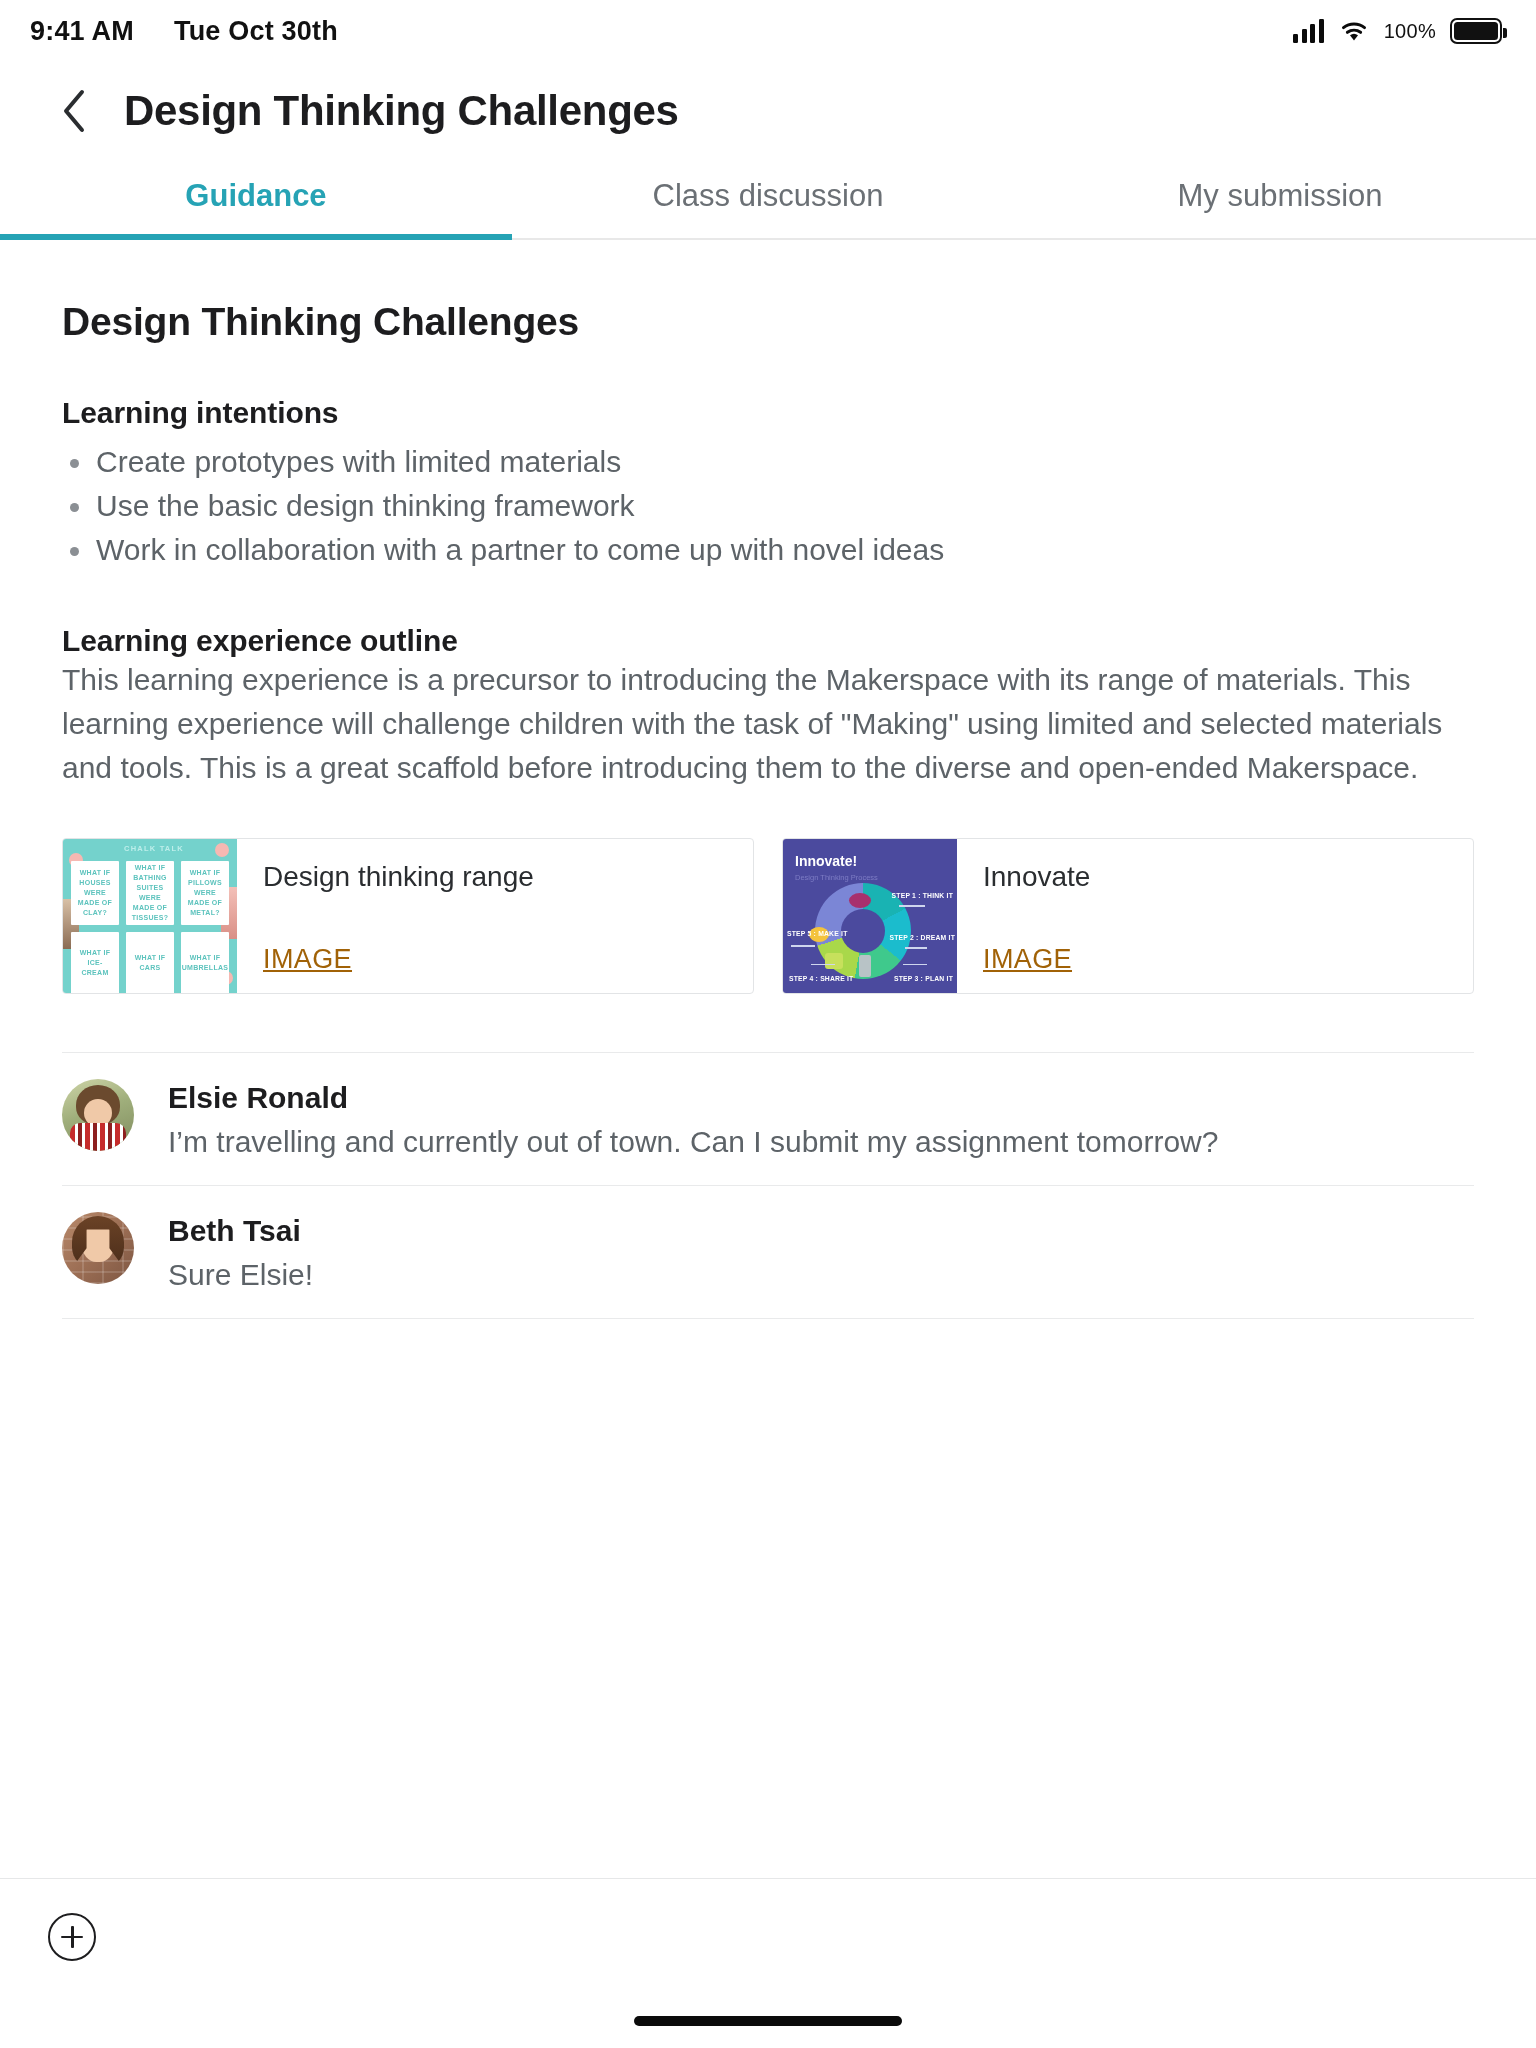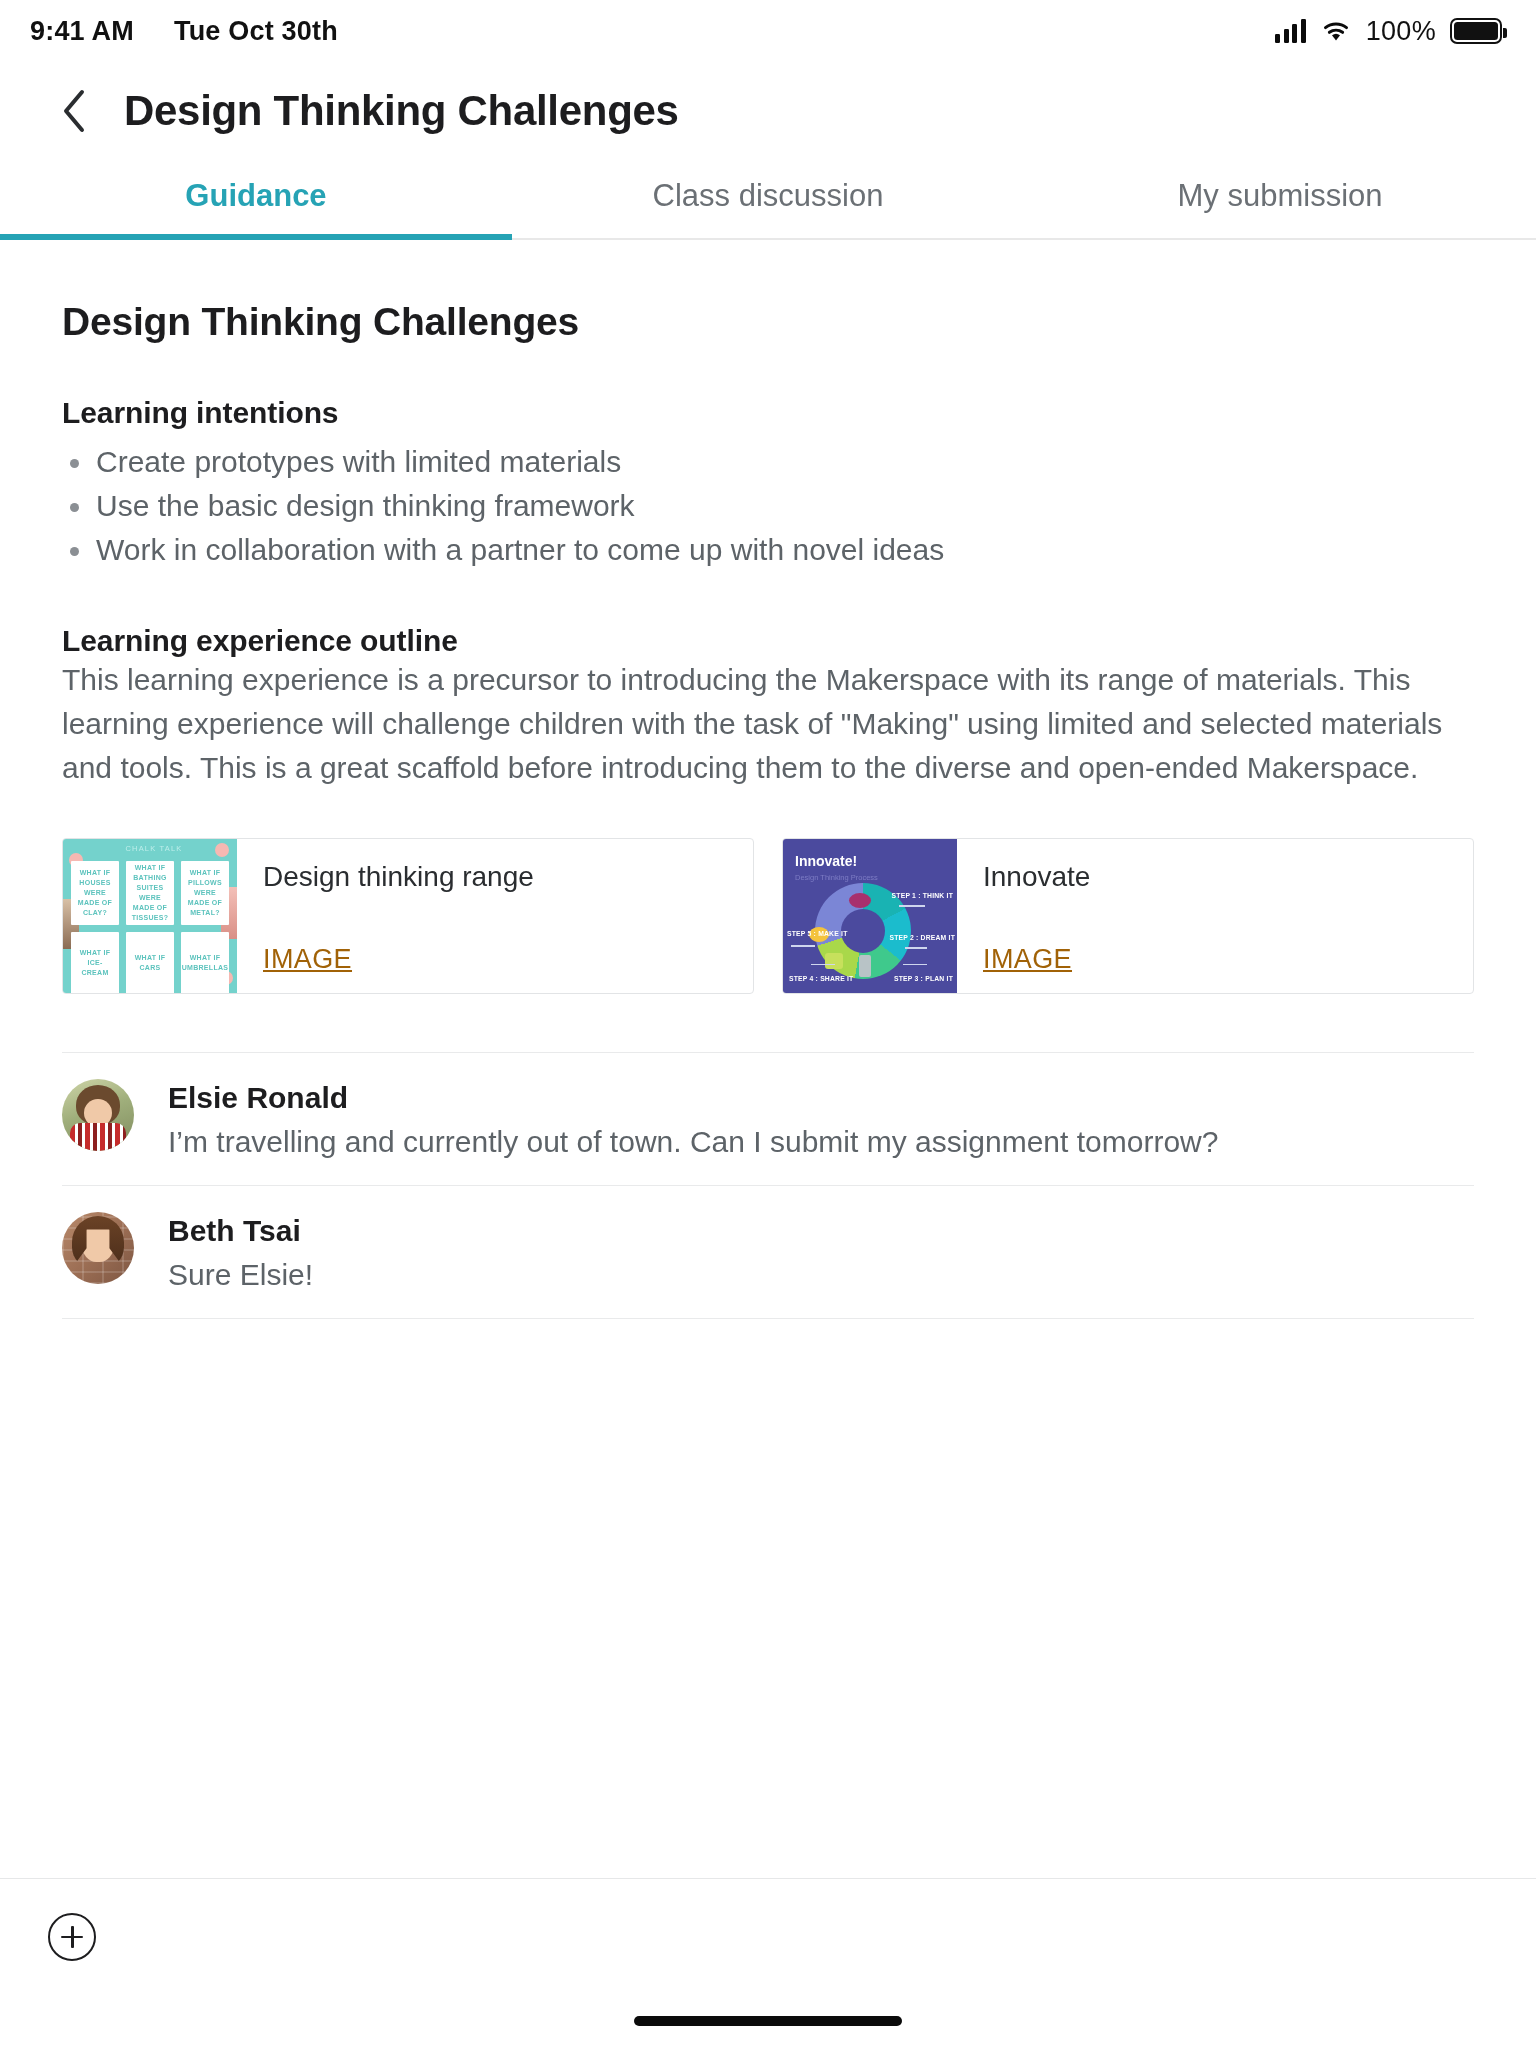--- a/index.html
+++ b/index.html
@@ -23,21 +23,21 @@
   .sb-time { letter-spacing:.2px; }
   .sb-date { letter-spacing:.2px; }
   .signal { display:flex; align-items:flex-end; gap:3.5px; height:24px; }
   .signal i { display:block; width:5px; background:#0b0b0b; border-radius:1.2px; }
   .signal i:nth-child(1){ height:9px; }
   .signal i:nth-child(2){ height:14px; }
   .signal i:nth-child(3){ height:19px; }
   .signal i:nth-child(4){ height:24px; }
   .wifi { width:32px; height:24px; position:relative; }
   .wifi svg { display:block; }
-  .batt-pct { font-size:27px; font-weight:500; letter-spacing:.3px; }
+  .batt-pct { font-size:20px; font-weight:500; letter-spacing:.3px; }
   .battery { position:relative; width:52px; height:26px; border:2.6px solid #111; border-radius:7px; }
   .battery::after { content:""; position:absolute; right:-7px; top:8px; width:4px; height:10px; background:#111; border-radius:0 2px 2px 0; }
   .battery span { position:absolute; left:2.4px; top:2.4px; bottom:2.4px; width:calc(100% - 4.8px); background:#111; border-radius:3.5px; display:block; }
 
   
   .navbar {
     height:98px; flex:0 0 98px;
     display:flex; align-items:center;
     padding-left:56px; gap:32px;
   }
@@ -86,21 +86,21 @@
     border:1px solid #e2e4e6; border-radius:4px;
     display:flex; overflow:hidden; background:#fff; cursor:pointer;
   }
   .thumb { flex:0 0 174px; height:100%; position:relative; overflow:hidden; }
   .card-body { flex:1 1 auto; padding:22px 26px 18px 26px; display:flex; flex-direction:column; justify-content:space-between; }
   .card-title { font-size:28px; color:#2a2d30; }
   .card-kind { font-size:27px; color:#a16207; letter-spacing:.4px;text-decoration:underline; }
 
   
   .t1 { background:#74d2cc; }
-  .t1 .tt-head { position:absolute; top:5px; left:8px; right:0; text-align:center; font-size:7.5px; color:#bdeeea; letter-spacing:1.2px; font-weight:400; }
+  .t1 .tt-head { position:absolute; top:5px; left:8px; right:0; text-align:center; font-size:7.5px; color:#bdeeea; letter-spacing:1.2px; font-weight:700; }
   .t1 .grid { position:absolute; top:22px; left:8px; right:8px; bottom:-2px; display:grid; grid-template-columns:repeat(3,1fr); grid-template-rows:1fr 1fr; gap:7px; }
   .t1 .note { background:#fff; border-radius:1px; display:flex; align-items:center; justify-content:center; text-align:center;
               font-size:7px; line-height:10px; color:#5cc3bd; font-weight:700; letter-spacing:.3px; padding:3px; overflow:hidden; }
   .t1 .flower { position:absolute; width:14px; height:14px; border-radius:50%; background:#f6b8b2; }
   .t1 .f1 { top:14px; left:6px; }
   .t1 .f2 { top:4px; right:8px; }
   .t1 .f3 { bottom:8px; right:4px; }
   .t1 .photo-l { position:absolute; left:-6px; top:60px; width:22px; height:50px; background:linear-gradient(#d8c0a6,#8a6b53); border-radius:4px; }
   .t1 .photo-r { position:absolute; right:-4px; top:48px; width:20px; height:52px; background:linear-gradient(#f3c0b8,#d98f86); border-radius:4px; }
 

